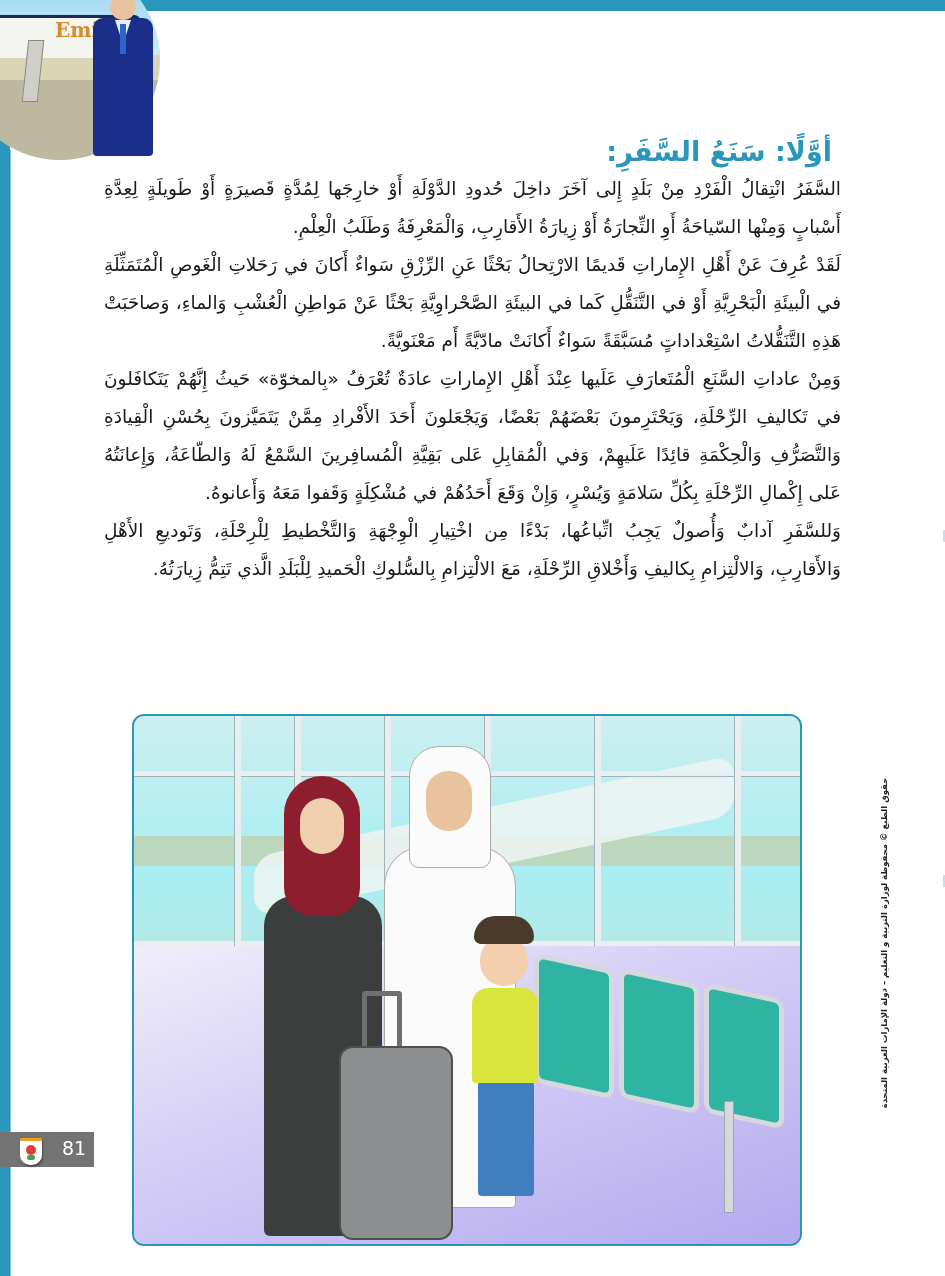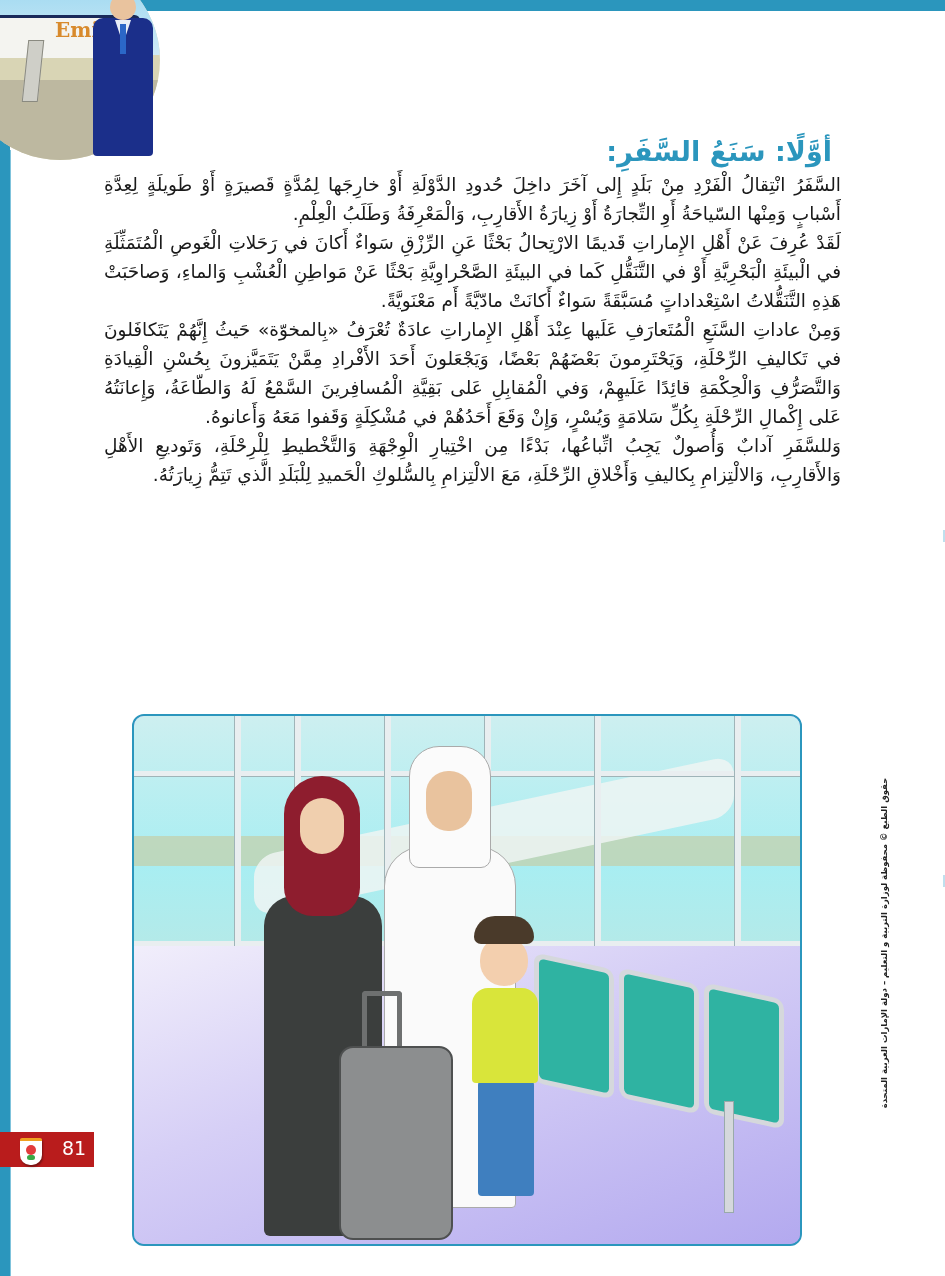--- a/index.html
+++ b/index.html
@@ -27,21 +27,21 @@
   .pilot .shirt { position:absolute; left:27px; top:20px; width:16px; height:24px; background:#e8eef8;
                   clip-path:polygon(0 0,100% 0,50% 100%); }
   .pilot .tie { position:absolute; left:32px; top:24px; width:6px; height:30px; background:#2b67c8; }
 
   
   .heading { position:absolute; right:113px; top:118px; direction:rtl; color:#2b96bd;
              font:bold 27px "DejaVu Sans", sans-serif; }
 
   
   .body-text { position:absolute; left:104px; top:170px; width:737px; direction:rtl; text-align:justify;
-               color:#1a1a1a; font-size:18.5px; line-height:29px; }
+               color:#1a1a1a; font-size:18.5px; line-height:38px; }
   .body-text p { margin:0; text-align-last:right; }
 
   
   .illus { position:absolute; left:132px; top:714px; width:666px; height:528px; border:2px solid #2b96bd;
            border-radius:12px; overflow:hidden; background:#b9aef0; }
   .illus .wall { position:absolute; left:0; top:0; width:100%; height:300px;
                  background:linear-gradient(180deg,#cdeff0 0%,#a8eef2 50%,#bfe6e0 100%); }
   .illus .ground-far { position:absolute; left:0; top:120px; width:100%; height:30px; background:#c5cfa8; opacity:.7; }
   .illus .floor { position:absolute; left:0; top:230px; width:100%; height:300px;
                   background:linear-gradient(160deg,#f1eefb 0%,#d6cff6 40%,#b3a9ef 100%); }
@@ -65,21 +65,21 @@
   .illus .boy { position:absolute; left:330px; top:200px; width:80px; height:290px; }
   .illus .boy .hair { position:absolute; left:10px; top:0; width:60px; height:50px; background:#4a3a2a; border-radius:30px 30px 10px 10px; }
   .illus .boy .face { position:absolute; left:16px; top:20px; width:48px; height:50px; background:#f3cfae; border-radius:24px; }
   .illus .boy .shirt { position:absolute; left:8px; top:72px; width:66px; height:95px; background:#d9e53a; border-radius:16px 16px 4px 4px; }
   .illus .boy .jeans { position:absolute; left:14px; top:165px; width:56px; height:115px; background:#3f7fbf; border-radius:4px; }
   .illus .suitcase { position:absolute; left:205px; top:330px; width:110px; height:190px; background:#8c8e8f;
                      border:2px solid #4e5050; border-radius:14px; }
   .illus .handle { position:absolute; left:228px; top:275px; width:30px; height:60px; border:5px solid #6e7070; border-bottom:none; border-radius:4px 4px 0 0; }
 
   
-  .page-tab { position:absolute; left:0; top:1132px; width:94px; height:35px; background:#b91c1c; }
+  .page-tab { position:absolute; left:0; top:1132px; width:94px; height:35px; background:#737373; }
   .page-tab .badge { position:absolute; left:20px; top:6px; width:22px; height:24px; background:#fff;
                      border-top:3px solid #f0a020; border-radius:2px 2px 10px 10px; box-shadow:1px 2px 2px rgba(0,0,0,.35); }
   .page-tab .badge .flower { position:absolute; left:6px; top:4px; width:10px; height:10px; border-radius:50%; background:#e23b3b; }
   .page-tab .badge .leaf { position:absolute; left:7px; top:14px; width:8px; height:5px; background:#3aa845; border-radius:3px; }
   .page-tab .num { position:absolute; left:62px; top:5px; color:#fff; font:19px "DejaVu Sans", sans-serif; }
 
   
   .copyright { position:absolute; left:876px; top:810px; width:16px; height:265px; }
   .copyright span { position:absolute; left:50%; top:50%; white-space:nowrap; direction:rtl;
                     transform:translate(-50%,-50%) rotate(-90deg); font:bold 8.5px "DejaVu Sans", sans-serif; color:#222; }

